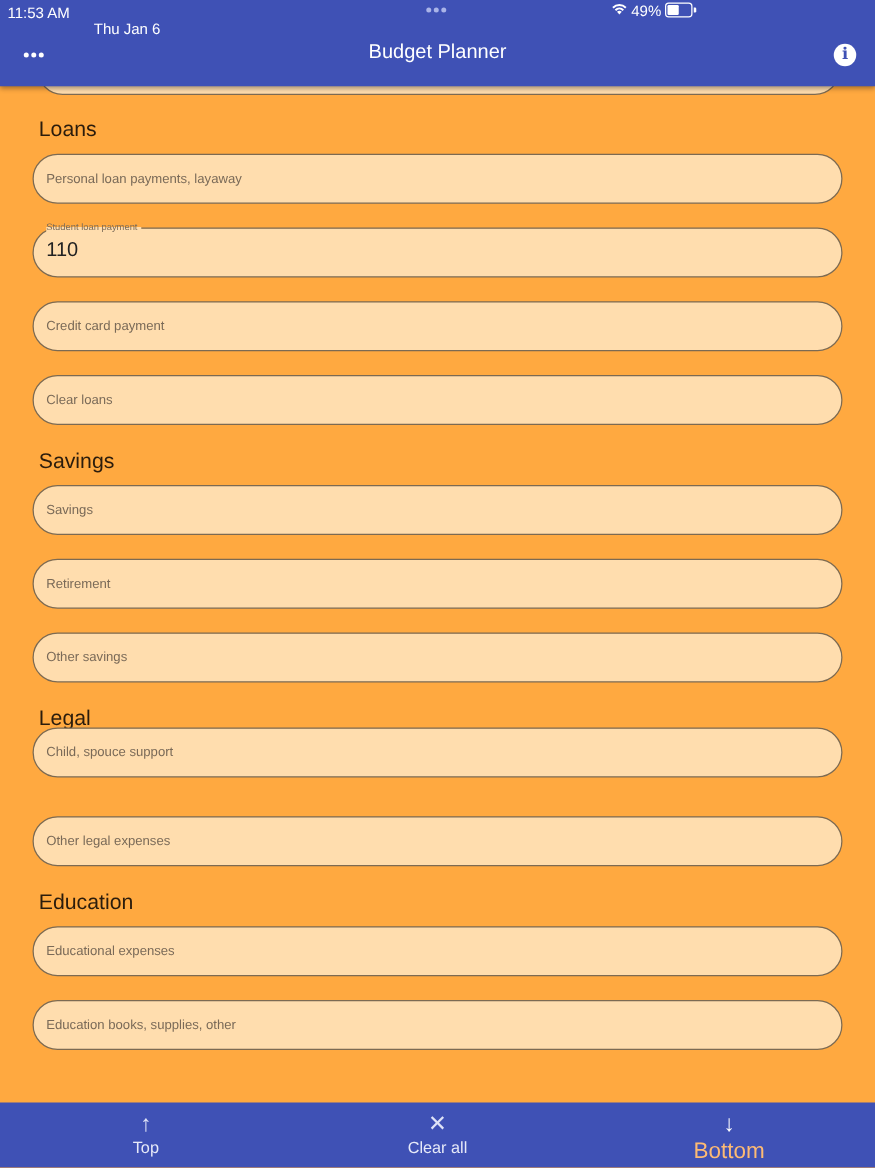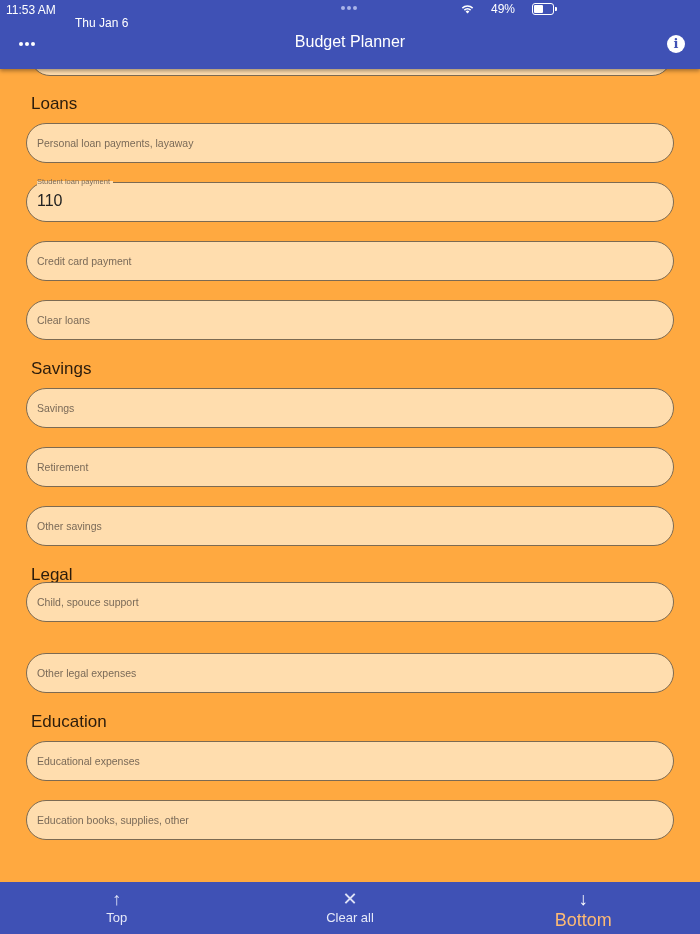--- a/index.html
+++ b/index.html
@@ -14,21 +14,21 @@
       box-shadow: 0 2px 4px rgba(0,0,0,0.35);
     }
     .status {
       position: absolute; top: 0; left: 0; width: 560px; height: 22px;
       color: #fff; font-size: 12px;
     }
     .status .time { position: absolute; left: 6px; top: 3px; }
     .status .date { position: absolute; left: 64px; top: 16px; margin-left: 11px; }
     .status .multitask { position: absolute; left: 341px; top: 6px; display: flex; gap: 2px; }
     .status .multitask span { width: 4px; height: 4px; border-radius: 50%; background: #aab4e8; display: block; }
-    .status .right { position: absolute; right: 6px; top: 2px; display: flex; align-items: center; gap: 17px; }
+    .status .right { position: absolute; right: 6px; top: 2px; display: flex; gap: 3px; }
     .battery { width: 20px; height: 10px; border: 1px solid #fff; border-radius: 3px; position: relative; }
     .battery .fill { position: absolute; left: 1px; top: 1px; bottom: 1px; width: 9px; background: #fff; border-radius: 1px; }
     .battery .tip { position: absolute; right: -4px; top: 3px; width: 2px; height: 4px; background: #fff; border-radius: 0 1px 1px 0; }
     .appbar-title {
       position: absolute; top: 33px; left: 0; width: 700px; text-align: center;
       color: #fff; font-size: 16px;
     }
     .more-btn {
       position: absolute; left: 16px; top: 36px; width: 22px; height: 16px;
       display: flex; gap: 2px; align-items: center; justify-content: center;

